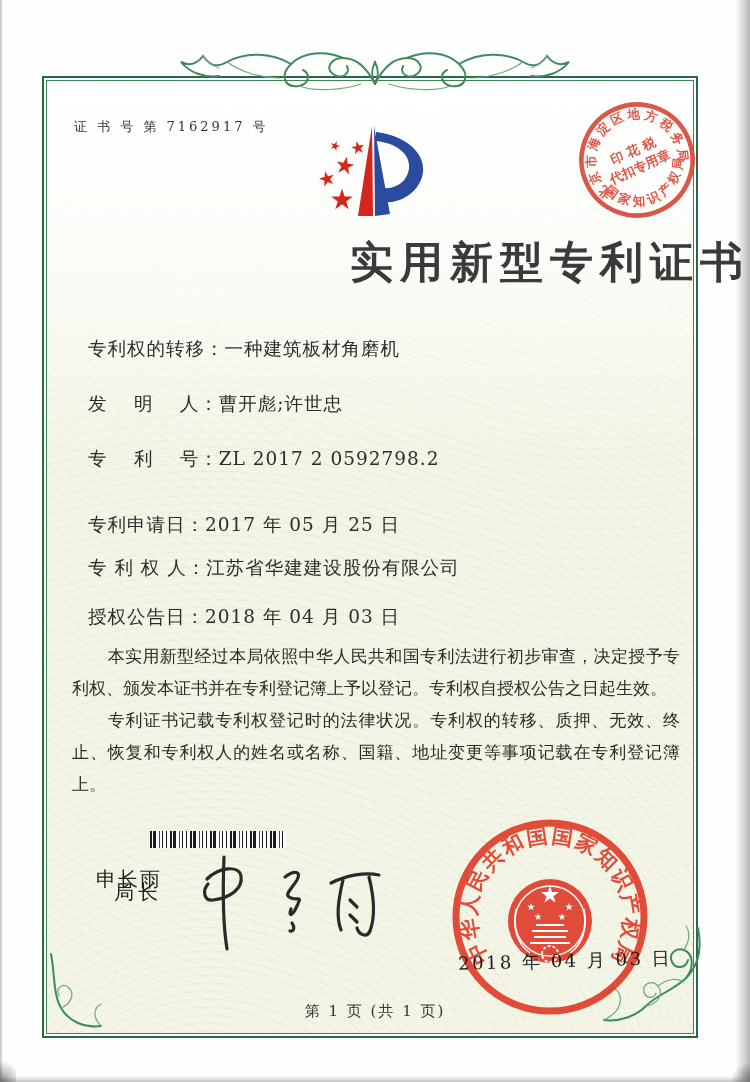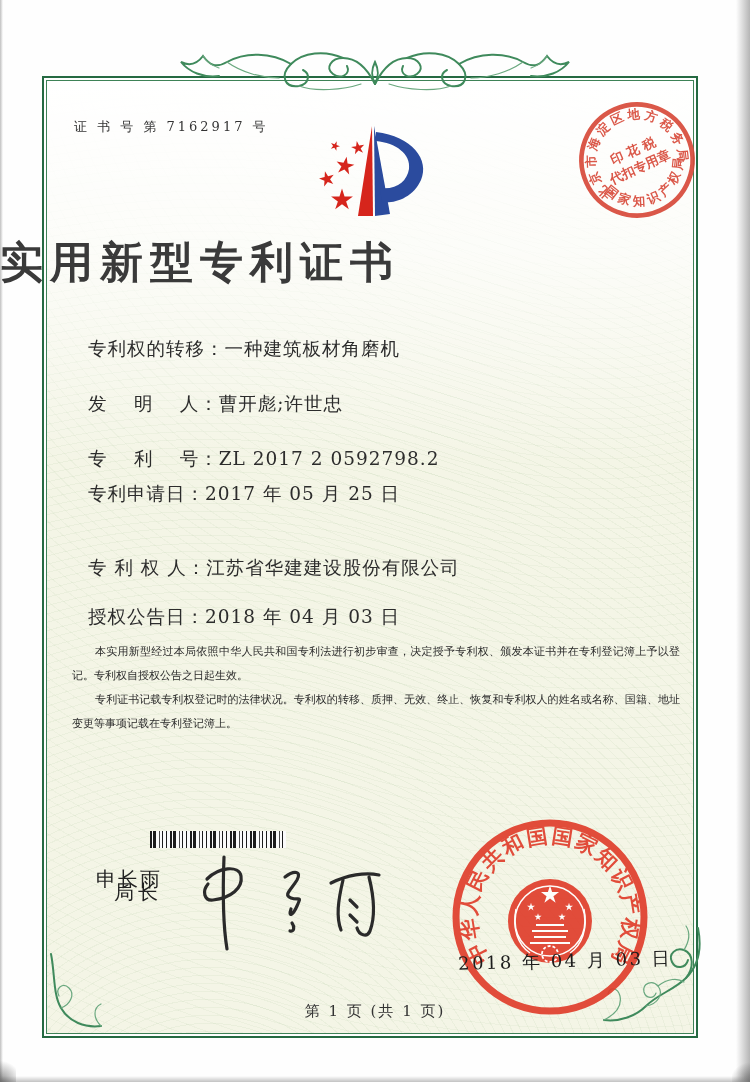--- a/index.html
+++ b/index.html
@@ -29,24 +29,24 @@
       #f4f5e6;
   }
 
   .deco{position:absolute;pointer-events:none;}
   .deco path,.deco circle{fill:none;stroke:#3f8a5c;stroke-width:2;stroke-linecap:round;}
   .deco .thin{stroke-width:1.2;stroke:#6aa87f;}
 
   
   .abs{position:absolute;}
   .cert-no{left:74px;top:118px;font-size:13px;letter-spacing:3px;color:#333;}
-  .title{left:0;right:0;top:234px;text-align:left;font-size:43px;font-weight:700;
+  .title{left:0;right:0;top:234px;text-align:right;font-size:43px;font-weight:700;
          letter-spacing:7px;color:#3a3a3a;}
   .field-row{left:88px;font-size:18.5px;color:#2c2c2c;letter-spacing:1px;white-space:nowrap;}
-  .paras{left:72px;top:640px;width:608px;font-size:11px;line-height:24px;
+  .paras{left:72px;top:640px;width:608px;font-size:17px;line-height:32px;
          color:#2b2b2b;text-align:justify;}
   .paras p{margin:0;text-indent:2.1em;}
   .barcode{left:150px;top:831px;width:136px;height:17px;
     background:repeating-linear-gradient(90deg,
       #1c1c1c 0 2px,#fbfbfb 2px 3px,#1c1c1c 3px 6px,#fbfbfb 6px 9px,
       #4a4a4a 9px 10px,#fbfbfb 10px 12px,#1c1c1c 12px 13px,#fbfbfb 13px 16px,
       #1c1c1c 16px 17px,#fbfbfb 17px 20px);}
   .sig-role{left:96px;top:879px;font-size:20px;color:#222;letter-spacing:4px;font-family:"DejaVu Sans","Liberation Sans",sans-serif;margin-left:18px;}
   .sig-name{left:96px;top:866px;font-size:20px;color:#222;letter-spacing:2px;font-family:"DejaVu Sans","Liberation Sans",sans-serif;}
   .signature{left:193px;top:843px;}
@@ -137,21 +137,21 @@
   </text>
   <text x="80" y="74" text-anchor="middle" font-size="14" fill="#d84a3a" font-weight="bold">印 花 税</text>
   <text x="80" y="93" text-anchor="middle" font-size="14" fill="#d84a3a" font-weight="bold">代扣专用章</text>
 </svg>
 
 <div class="abs title">实用新型专利证书</div>
 
 <div class="abs field-row" style="top:336px"><span>专利权的转移：</span><span>一种建筑板材角磨机</span></div>
 <div class="abs field-row" style="top:391px"><span>发　 明　 人：</span><span>曹开彪;许世忠</span></div>
 <div class="abs field-row" style="top:446px"><span>专　 利　 号：</span><span>ZL 2017 2 0592798.2</span></div>
-<div class="abs field-row" style="top:481px"><span>专利申请日：</span><span>2017 年 05 月 25 日</span></div>
+<div class="abs field-row" style="top:512px"><span>专利申请日：</span><span>2017 年 05 月 25 日</span></div>
 <div class="abs field-row" style="top:555px"><span>专 利 权 人：</span><span>江苏省华建建设股份有限公司</span></div>
 <div class="abs field-row" style="top:604px"><span>授权公告日：</span><span>2018 年 04 月 03 日</span></div>
 
 <div class="abs paras">
   <p>本实用新型经过本局依照中华人民共和国专利法进行初步审查，决定授予专利权、颁发本证书并在专利登记簿上予以登记。专利权自授权公告之日起生效。</p>
   <p>专利证书记载专利权登记时的法律状况。专利权的转移、质押、无效、终止、恢复和专利权人的姓名或名称、国籍、地址变更等事项记载在专利登记簿上。</p>
 </div>
 
 <div class="abs barcode"></div>
 

